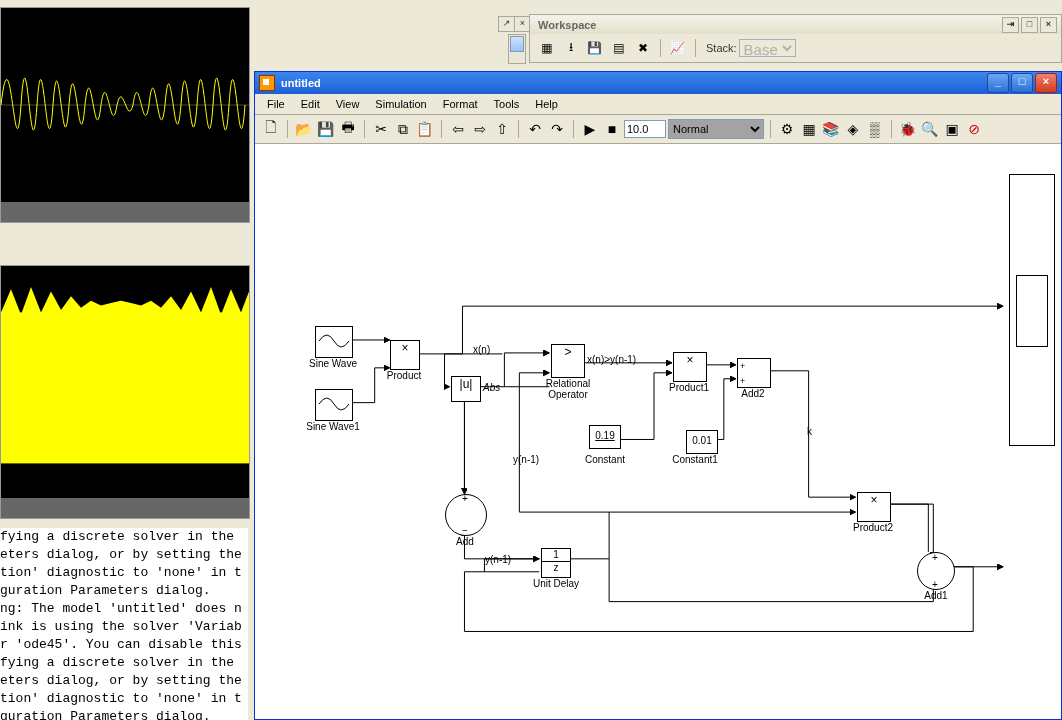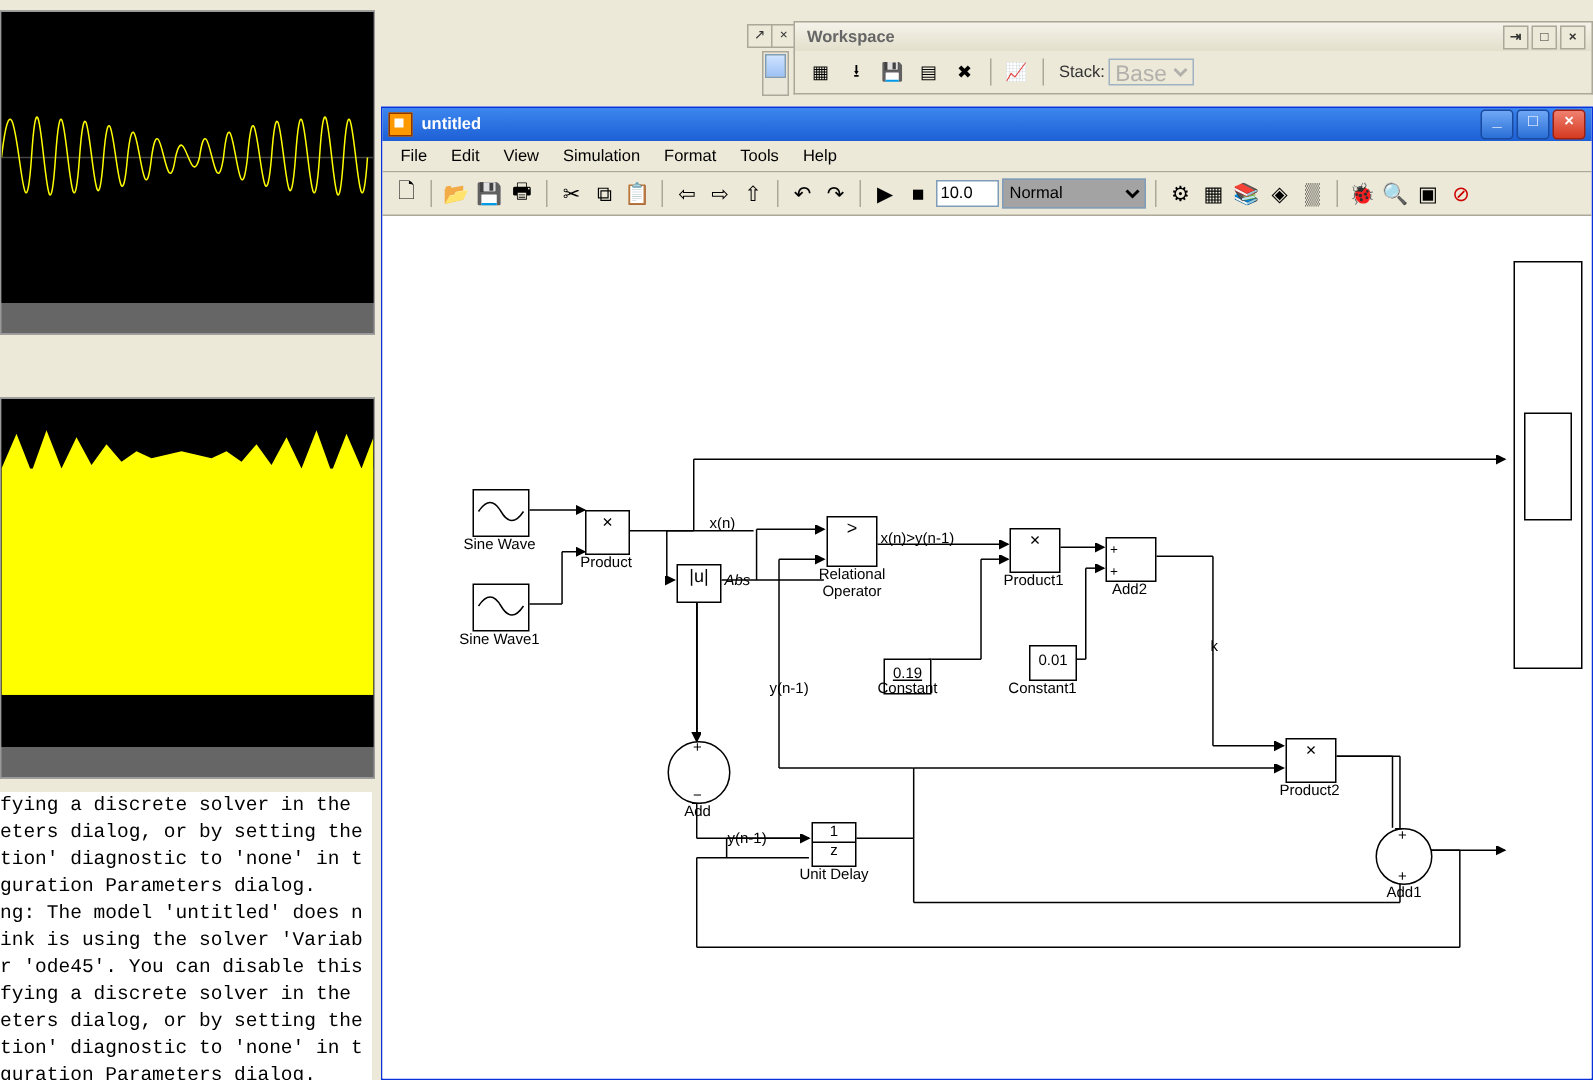--- a/index.html
+++ b/index.html
@@ -442,21 +442,21 @@
 
     <div class="blk" style="left:418px; top:208px; width:32px; height:28px;"><span class="sym">×</span></div>
     <div class="lbl" style="left:410px; top:238px; width:48px;">Product1</div>
 
     <div class="blk" style="left:482px; top:214px; width:32px; height:28px;">
       <div style="position:absolute;left:2px;top:2px;font-size:9px;">+</div>
       <div style="position:absolute;left:2px;bottom:1px;font-size:9px;">+</div>
     </div>
     <div class="lbl" style="left:480px; top:244px; width:36px;">Add2</div>
 
-    <div class="blk" style="left:334px; top:295px; width:30px; height:22px; line-height:20px;text-decoration:underline;">0.19</div>
+    <div class="blk" style="left:334px; top:281px; width:30px; height:22px; line-height:20px;text-decoration:underline;">0.19</div>
     <div class="lbl" style="left:324px; top:310px; width:52px;">Constant</div>
 
     <div class="blk" style="left:431px; top:286px; width:30px; height:22px; line-height:20px;">0.01</div>
     <div class="lbl" style="left:412px; top:310px; width:56px;">Constant1</div>
 
     <div class="lbl" style="left:552px; top:282px;">k</div>
     <div class="lbl" style="left:258px; top:310px;">y(n-1)</div>
     <div class="lbl" style="left:230px; top:410px;">y(n-1)</div>
 
     <div style="position:absolute; left:190px; top:350px; width:40px; height:40px; border:1px solid #000; border-radius:50%; background:#fff;">

